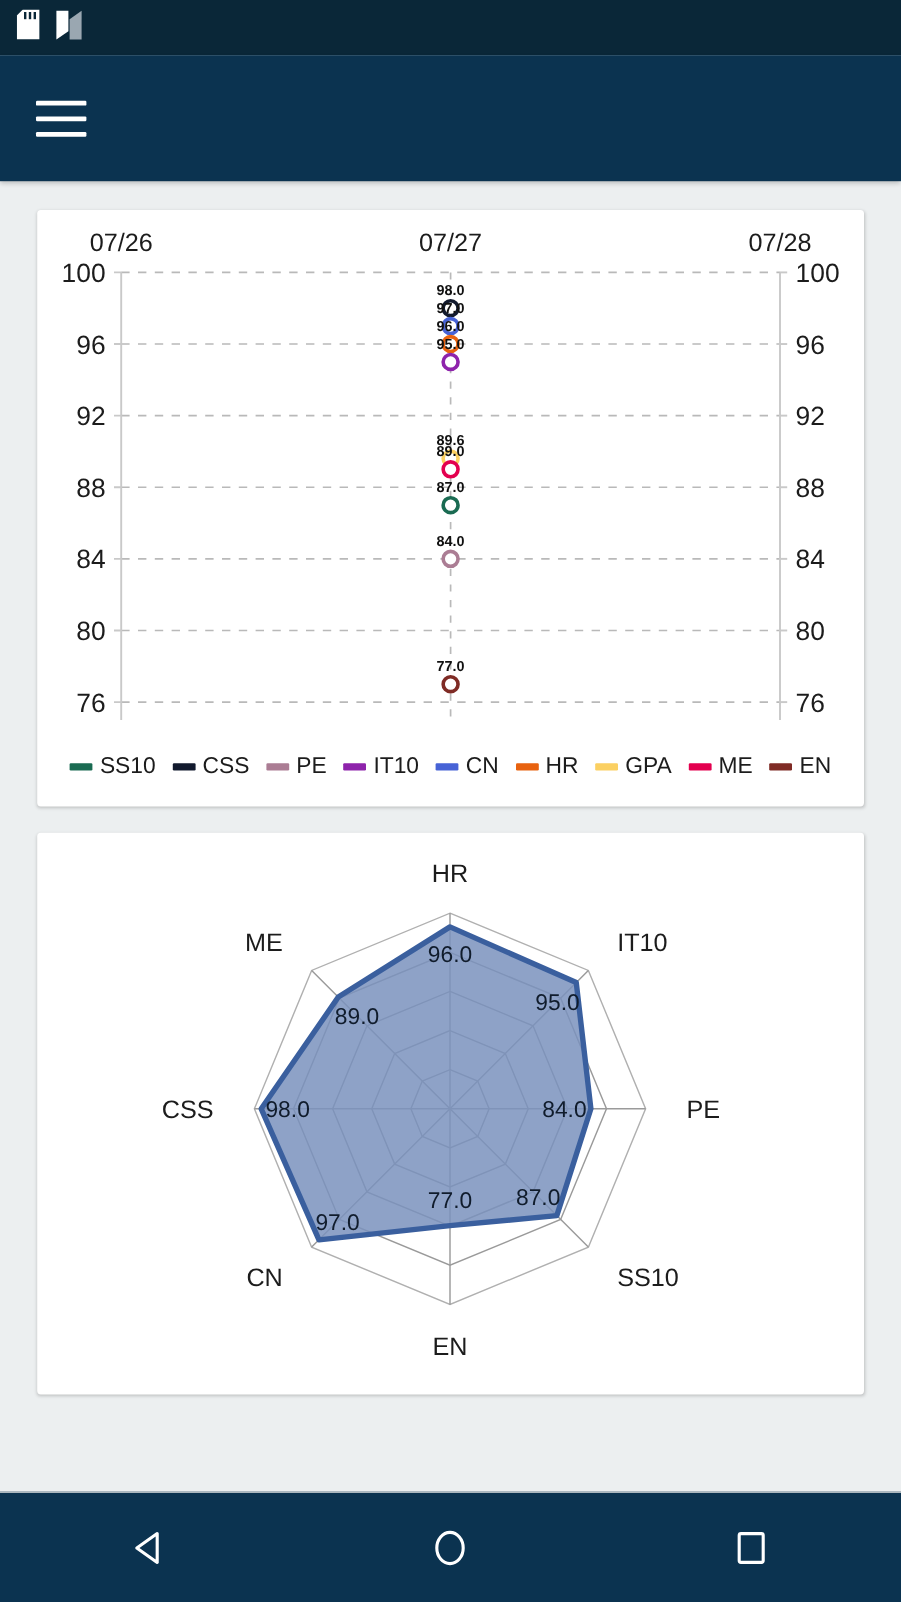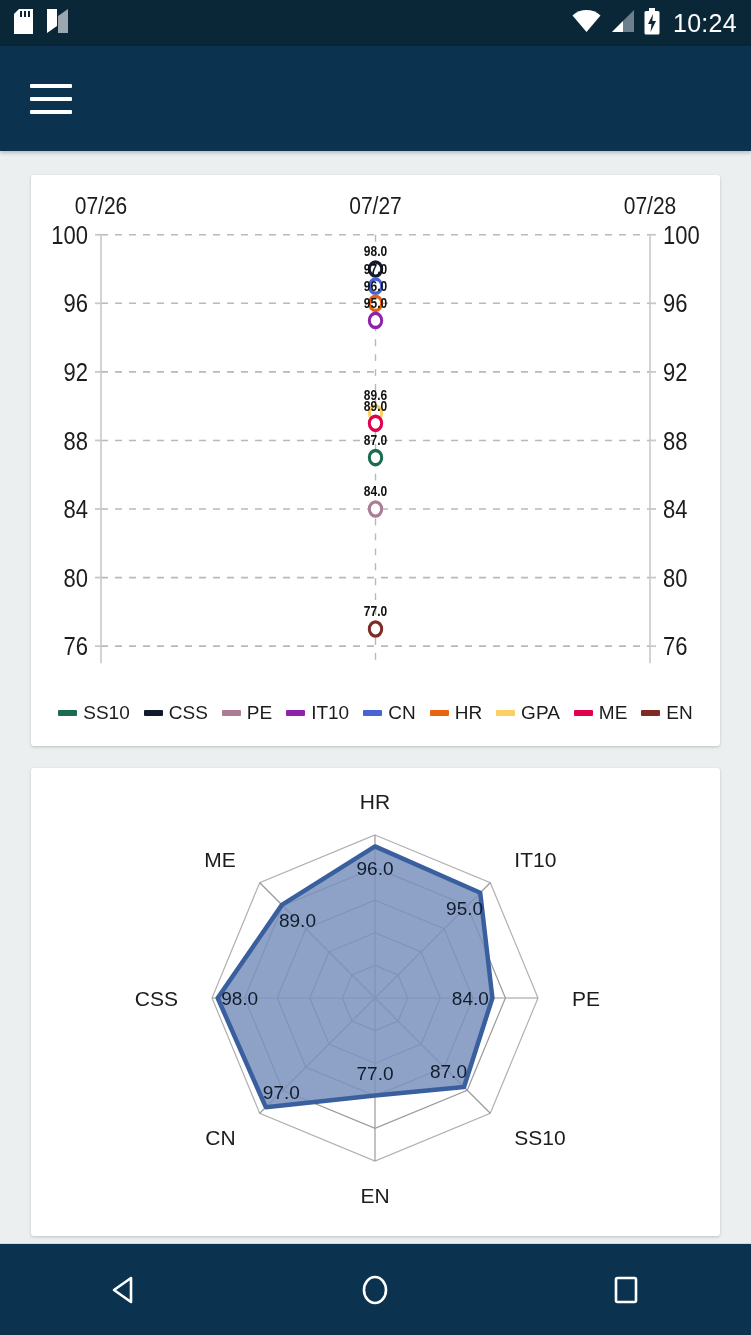--- a/index.html
+++ b/index.html
@@ -63,21 +63,21 @@
     overflow: hidden;
   }
 
   .card {
     background: #ffffff;
     border-radius: 3px;
     box-shadow: 0 1px 3px rgba(0,0,0,.20);
     margin-bottom: 22px;
     position: relative;
   }
-  .card-line { height: 571px; padding: 0; }
+  .card-line { height: 497px; padding: 0; }
   .card-radar { height: 468px; padding: 0; }
 
   .chart-svg { display: block; width: 100%; height: 100%; }
 
   
   .legend {
     position: absolute;
     left: 0; right: 0;
     bottom: 22px;
     display: flex;
@@ -117,41 +117,20 @@
         <rect x="10" y="2" width="2" height="6" fill="#0a2738"></rect>
         <rect x="14" y="2" width="2" height="6" fill="#0a2738"></rect>
       </svg>
     </span>
     <span>
       <svg width="25" height="26" viewBox="0 0 25 26">
         <path d="M2 25 V1 L12 1 L12 18 Z" fill="#ffffff"></path>
         <path d="M23 1 V25 L13 25 L13 8 Z" fill="#9aa7b1"></path>
       </svg>
     </span>
-  </div>
-  <div class="sb-right">
-    <span>
-      <svg width="29" height="24" viewBox="0 0 29 24">
-        <path d="M14.5 23 L0.5 6.5 C4.5 2.8 9.3 1 14.5 1 C19.7 1 24.5 2.8 28.5 6.5 Z" fill="#ffffff"></path>
-      </svg>
-    </span>
-    <span>
-      <svg width="25" height="24" viewBox="0 0 25 24">
-        <path d="M24 1 V23 H2 Z" fill="#6d7f8c"></path>
-        <path d="M13 12 V23 H2 Z" fill="#ffffff"></path>
-      </svg>
-    </span>
-    <span>
-      <svg width="16" height="27" viewBox="0 0 16 27">
-        <rect x="5" y="0" width="6" height="3" fill="#ffffff"></rect>
-        <rect x="0.5" y="3" width="15" height="23.5" rx="1.5" fill="#ffffff"></rect>
-        <path d="M9 6 L4 16 H7.5 L6.5 24 L12 13 H8.3 Z" fill="#0a2738"></path>
-      </svg>
-    </span>
-    <span class="sb-time">10:24</span>
   </div>
 </div>
 
 <div class="appbar">
   <div class="hamburger">
     <i></i>
       <i></i>
       <i></i>
   </div>
 </div>

